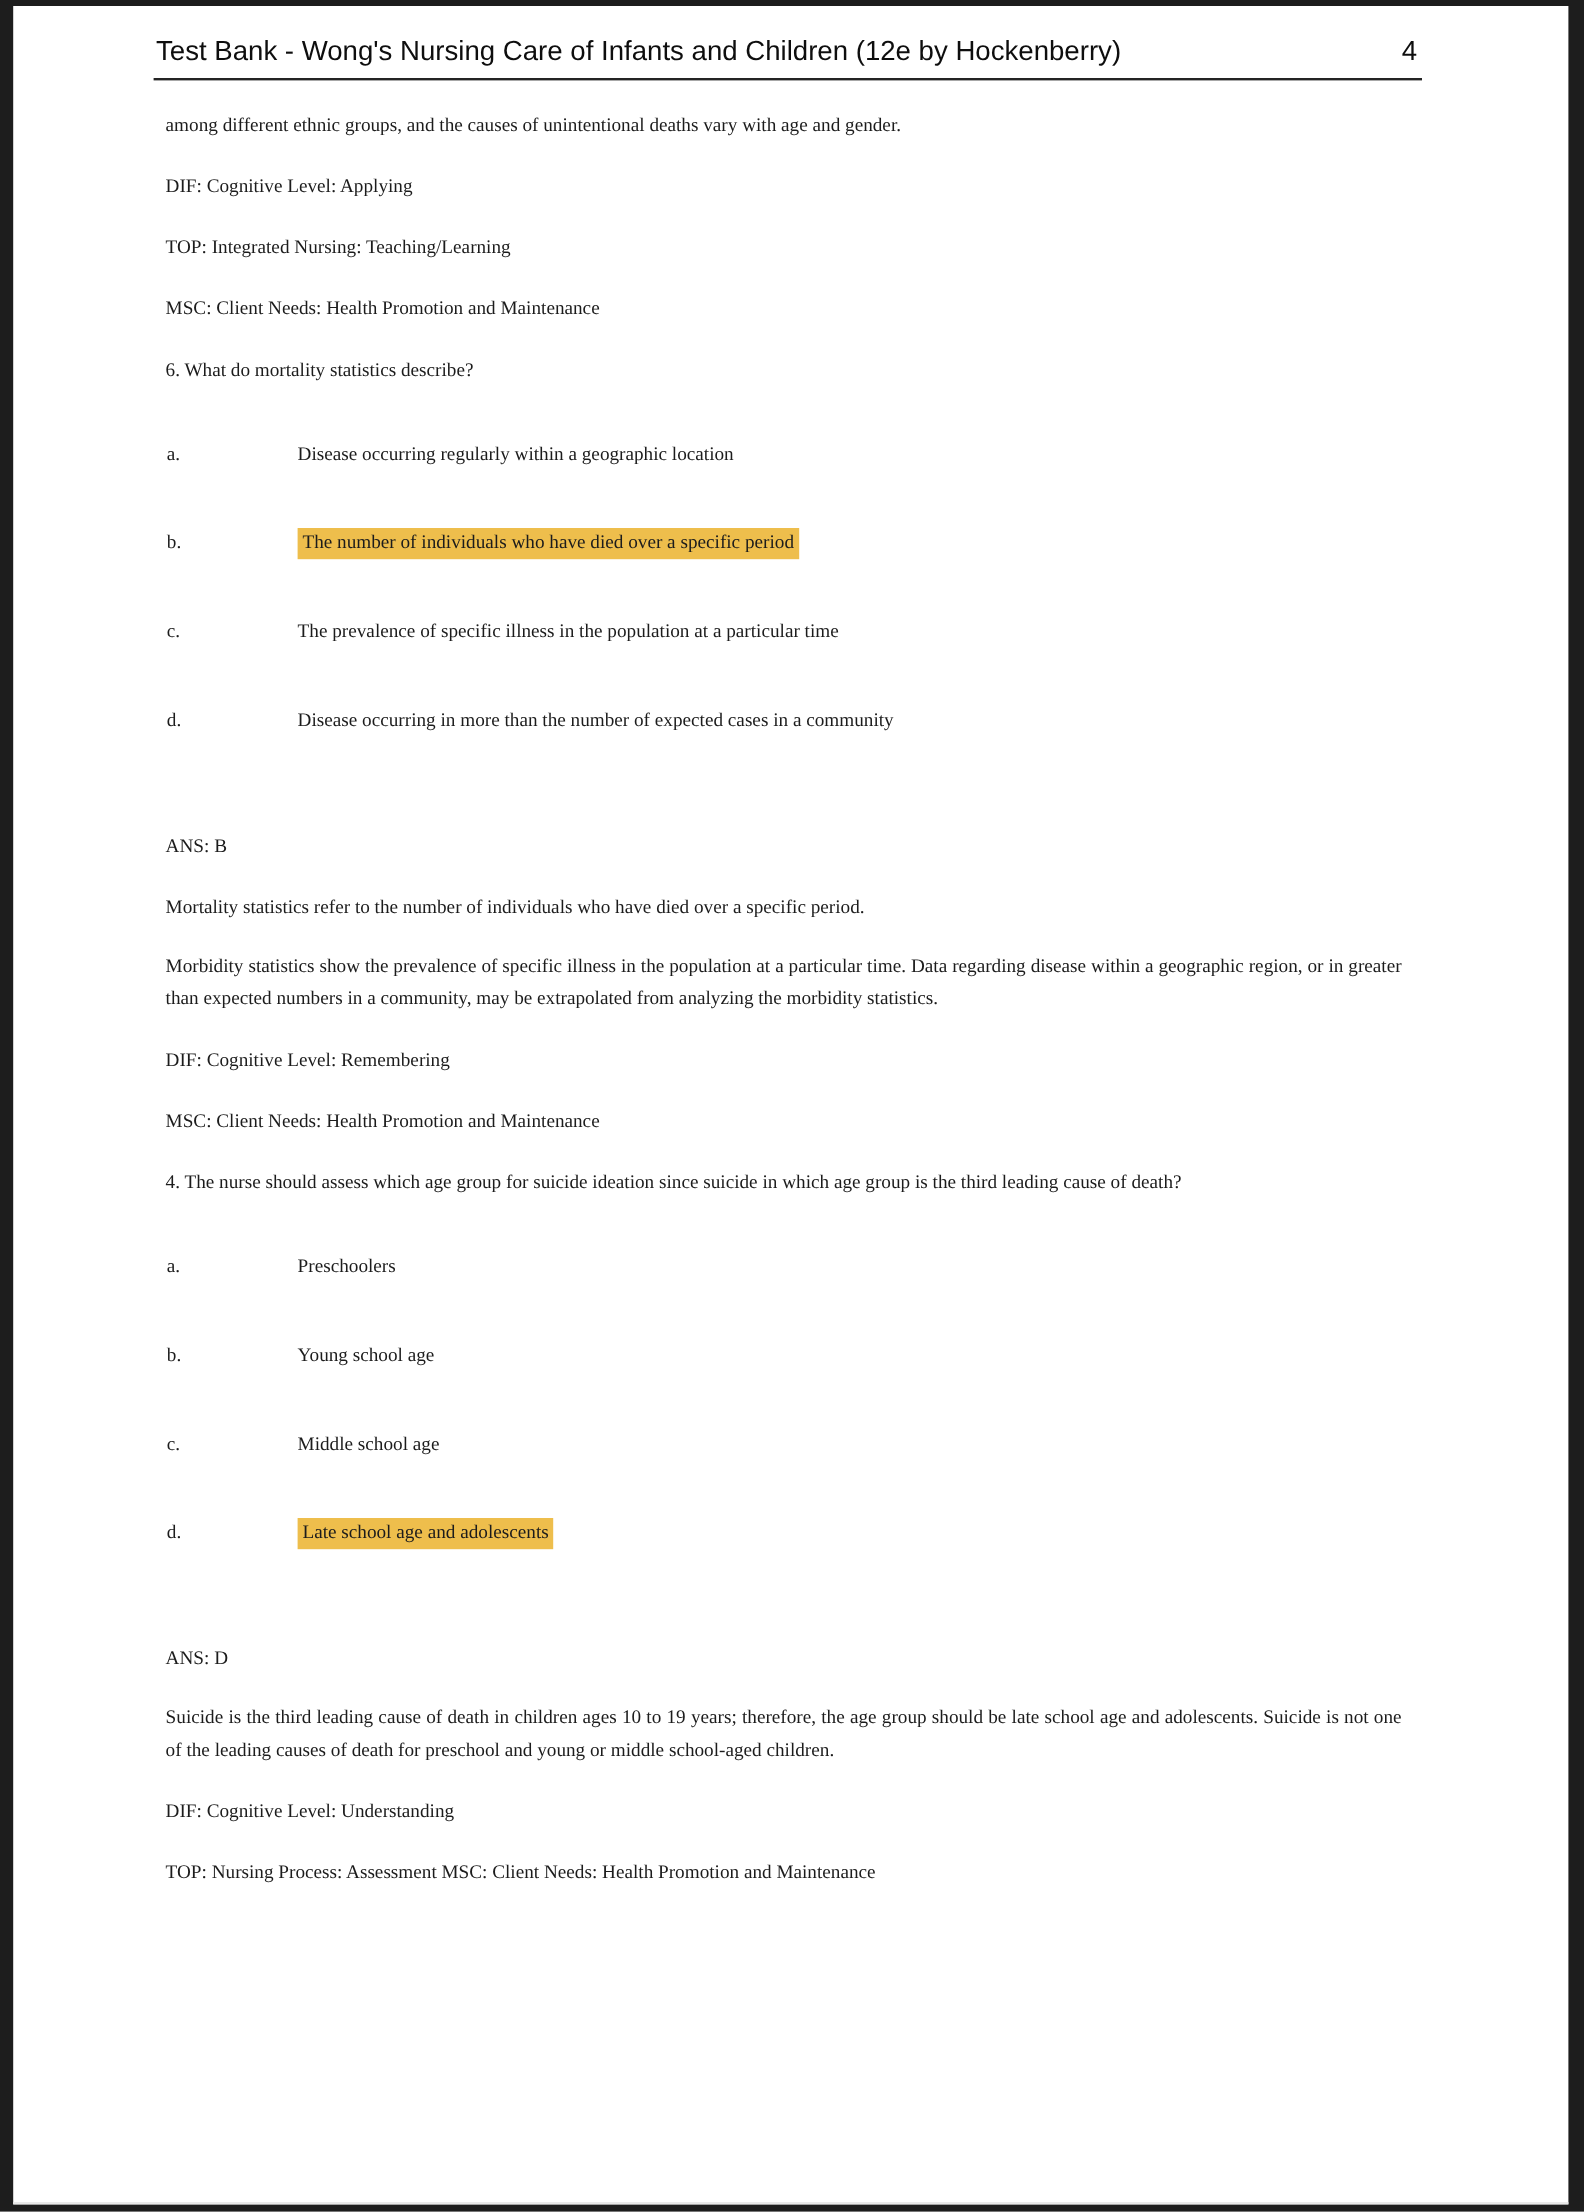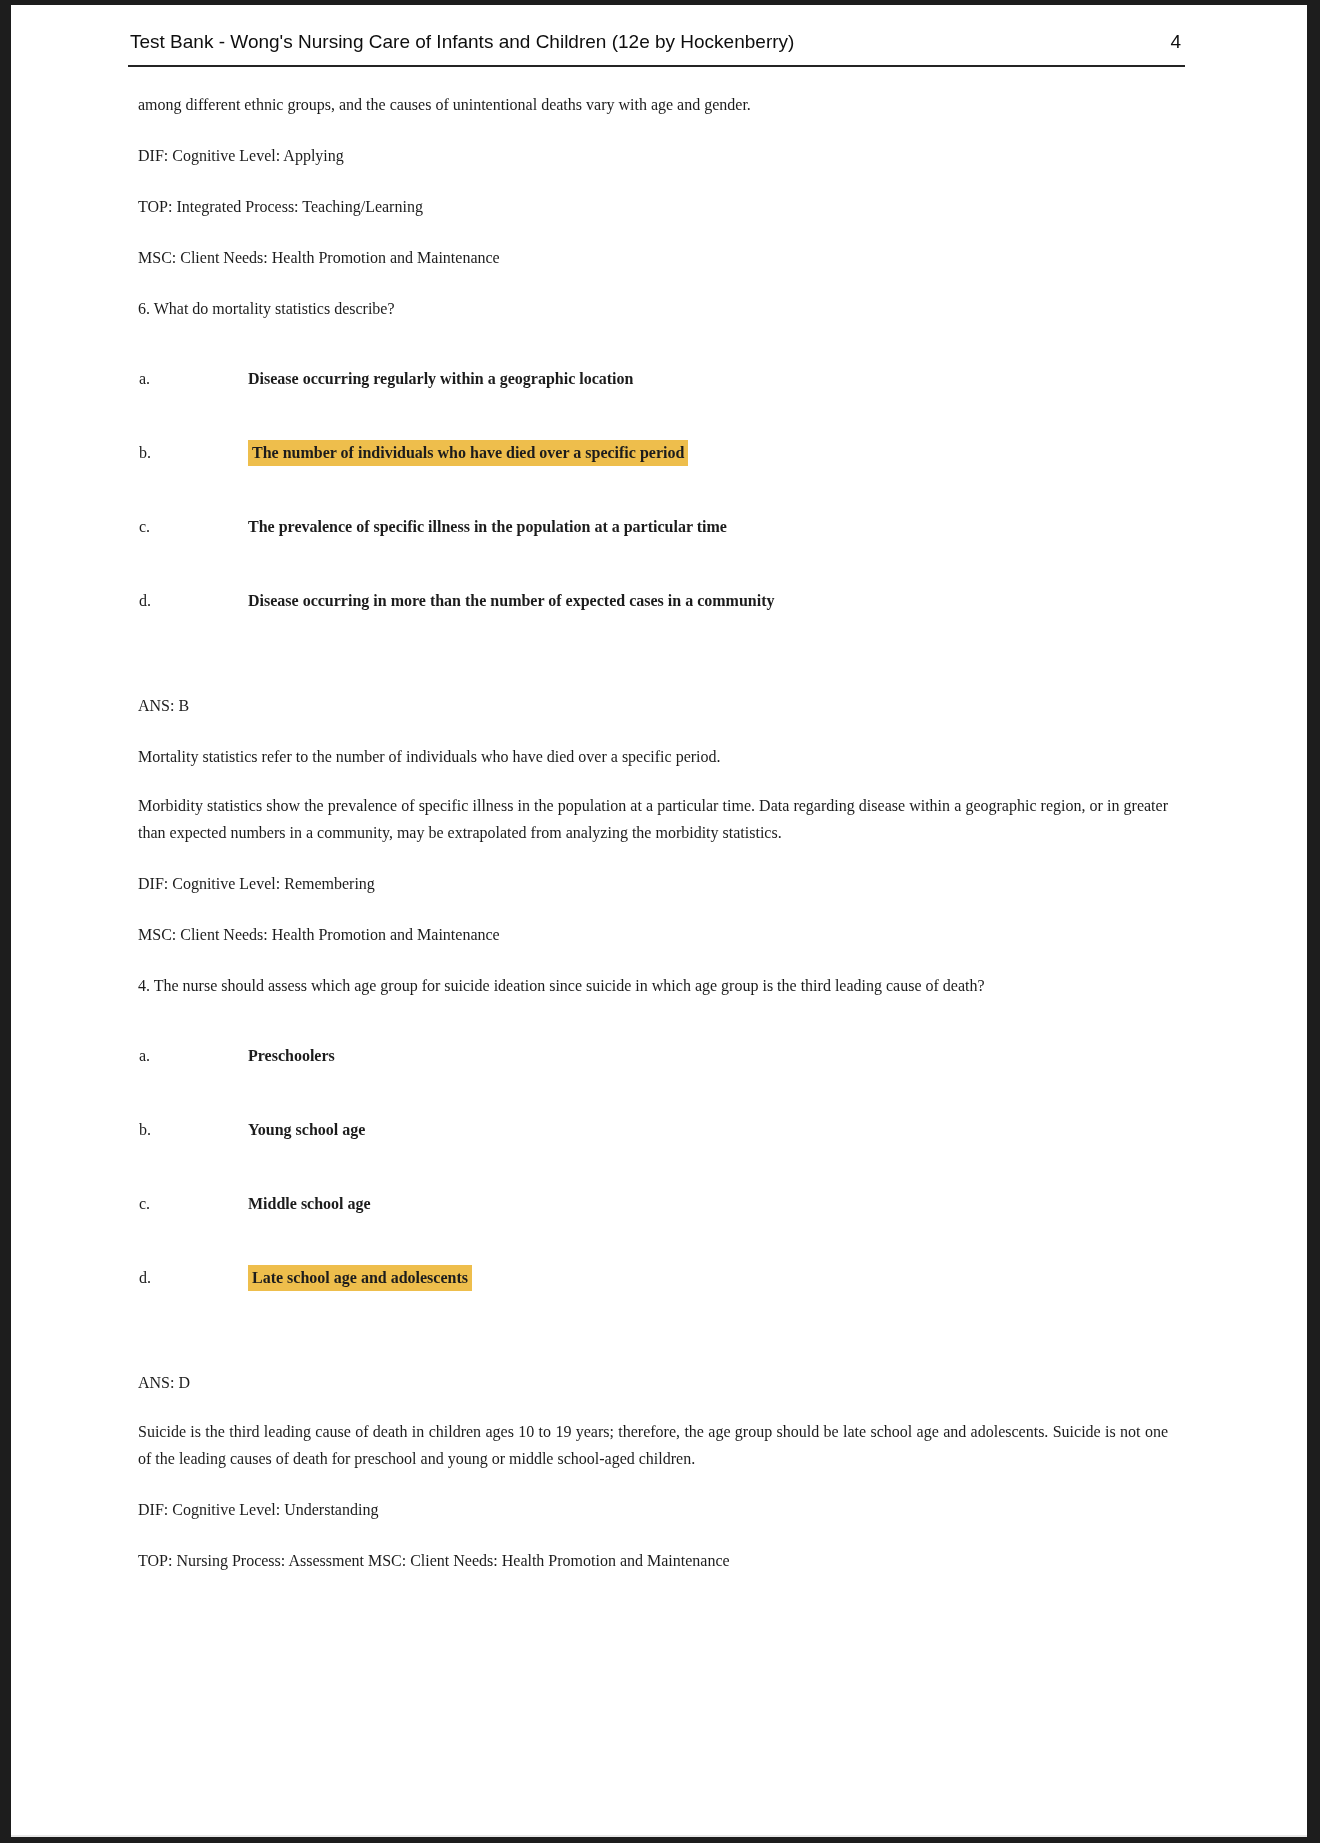--- a/index.html
+++ b/index.html
@@ -29,60 +29,60 @@
     width: 1057px;
   }
   .doc-header {
     margin-top: 26px;
     padding-bottom: 12px;
     border-bottom: 2px solid #242424;
     display: flex;
     justify-content: space-between;
     align-items: baseline;
     font-family: "Liberation Sans", sans-serif;
-    font-size: 19px;
+    font-size: 23px;
     line-height: 22px;
     color: #0e0e0e;
   }
   .doc-title { padding-left: 2px; }
   .page-number { padding-right: 4px; }
   .doc-body {
     width: 1030px;
     margin-left: 10px;
     font-size: 16px;
     line-height: 27px;
     color: #1c1c1c;
   }
   .blk-paragraph   { margin-top: 24px; }
   .blk-question    { margin-top: 24px; }
   .blk-answer      { margin-top: 78px; }
   .blk-option      { margin-top: 47px; display: flex; padding-left: 1px; }
   .blk-option.first{ margin-top: 43px; }
   .justify         { text-align: justify; margin-top: 22px; }
   .opt-label       { flex: 0 0 109px; }
-  .opt-text        { flex: 1 1 auto; font-weight: bold; }
+  .opt-text        { flex: 1 1 auto; }
   .hl {
     background: #EEBE4C;
     padding: 4px 4px 5px 4px;
     box-decoration-break: clone;
   }
 </style>
 </head>
 <body>
 
 <div class="page">
   <div class="content">
     <header class="doc-header">
       <span class="doc-title">Test Bank - Wong's Nursing Care of Infants and Children (12e by Hockenberry)</span>
       <span class="page-number">4</span>
     </header>
     <main class="doc-body" id="doc-body">
         <div class="blk-paragraph">among different ethnic groups, and the causes of unintentional deaths vary with age and gender.</div>
         <div class="blk-paragraph">DIF: Cognitive Level: Applying</div>
-        <div class="blk-paragraph">TOP: Integrated Process: Teaching/Learning</div>
+        <div class="blk-paragraph">TOP: Integrated Nursing: Teaching/Learning</div>
         <div class="blk-paragraph">MSC: Client Needs: Health Promotion and Maintenance</div>
         <div class="blk-question">6. What do mortality statistics describe?</div>
         <div class="blk-option first">
           <span class="opt-label">a.</span>
           <span class="opt-text"><span>Disease occurring regularly within a geographic location</span></span>
         </div>
         <div class="blk-option">
           <span class="opt-label">b.</span>
           <span class="opt-text"><span class="hl">The number of individuals who have died over a specific period</span></span>
         </div>

